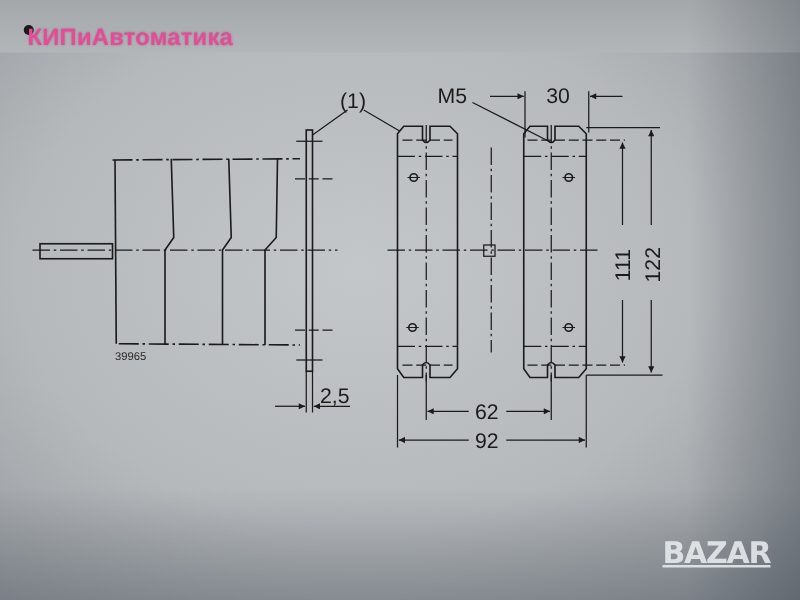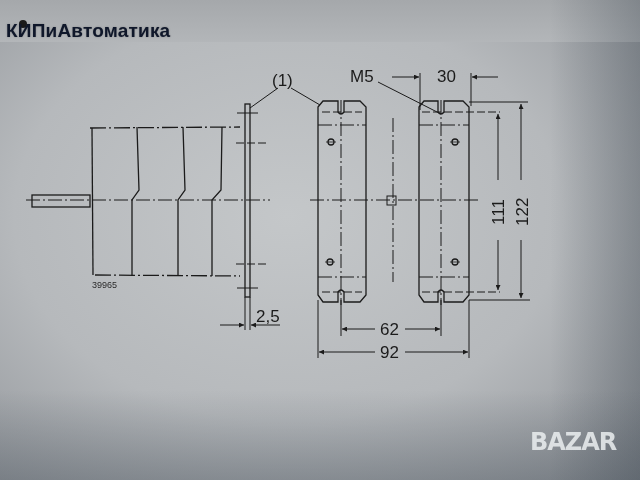--- a/index.html
+++ b/index.html
@@ -5,25 +5,25 @@
   html, body { margin:0; padding:0; }
   body { width:640px; height:480px; overflow:hidden; position:relative;
     background: radial-gradient(ellipse at 45% 45%, #c4c7c9 0%, #b6b9bc 55%, #8d9196 100%);
     font-family: "Liberation Sans", sans-serif; }
   .topband { position:absolute; left:0; top:0; width:640px; height:42px;
     background: linear-gradient(180deg, #a5a8ab 0%, #b3b6b9 100%); }
   .rightshade { position:absolute; right:0; top:0; width:90px; height:480px;
     background: linear-gradient(90deg, rgba(0,0,0,0) 0%, rgba(60,70,80,0.35) 100%); }
   .bottomshade { position:absolute; left:0; bottom:0; width:640px; height:90px;
     background: linear-gradient(180deg, rgba(0,0,0,0) 0%, rgba(70,80,90,0.35) 100%); }
-  .watermark { position:absolute; left:6px; top:20px; font-size:19px; font-weight:bold;
-    color:#0f172a; letter-spacing:0.2px; text-shadow: 0 0 2px rgba(0,0,0,0.25); }
+  .watermark { position:absolute; left:22px; top:20px; font-size:19px; font-weight:bold;
+    color:#ec4899; letter-spacing:0.2px; text-shadow: 0 0 2px rgba(0,0,0,0.25); }
   .dot { position:absolute; left:19px; top:20px; width:8px; height:8px; border-radius:50%; background:#1a1a1a; }
   .bazar { position:absolute; left:530px; top:428px; font-size:24px; font-weight:bold;
-    color:rgba(235,238,240,0.85); font-family:"DejaVu Sans", sans-serif; letter-spacing:-1px; }
+    color:rgba(235,238,240,0.85); font-family:"DejaVu Sans", sans-serif; letter-spacing:-1px;text-decoration:underline; }
   svg { position:absolute; left:0; top:0; }
   .dim { font-family:"Liberation Sans Narrow","Liberation Sans", sans-serif; font-size:17px; fill:#1b1b1b; }
   .small { font-family:"Liberation Sans", sans-serif; font-size:9px; fill:#2a2a2a; }
 </style>
 </head>
 <body>
 
 <div class="topband"></div>
 <div class="rightshade"></div>
 <div class="bottomshade"></div>

